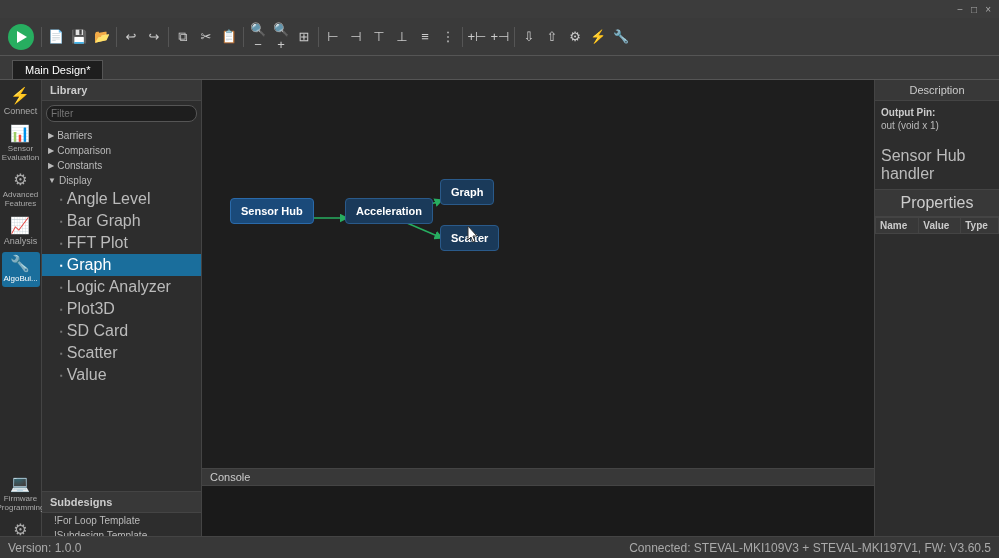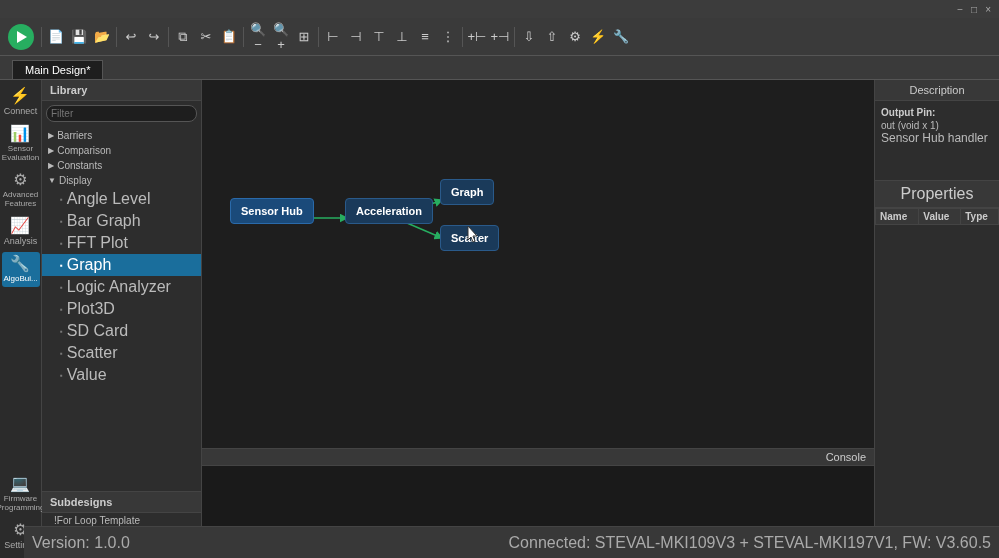--- a/index.html
+++ b/index.html
@@ -50,34 +50,34 @@
     
     #canvas-area { flex: 1; display: flex; flex-direction: column; background: #1e1e1e; }
     #design-canvas { flex: 1; position: relative; overflow: hidden; background: #1e1e1e; }
 
     
     .node { position: absolute; padding: 6px 10px; border-radius: 4px; font-size: 11px; font-weight: bold; cursor: pointer; user-select: none; display: flex; align-items: center; justify-content: center; }
     .node-blue { background: #1a4a7a; border: 1px solid #2a6aaa; color: #fff; }
     .node-dark { background: #1a3a5a; border: 1px solid #2a5a8a; color: #fff; }
 
     
-    #console-area { height: 110px; border-top: 1px solid #444; display: flex; flex-direction: column; text-align: right; }
+    #console-area { height: 90px; border-top: 1px solid #444; display: flex; flex-direction: column; }
     #console-title { padding: 2px 8px; background: #383838; font-size: 11px; color: #ccc; border-bottom: 1px solid #444; }
     #console-content { flex: 1; background: #1a1a1a; padding: 4px; overflow-y: auto; }
 
     
     #right-panel { width: 125px; background: #2d2d2d; border-left: 1px solid #444; display: flex; flex-direction: column; font-size: 10px; }
     #desc-title { padding: 4px 8px; background: #383838; border-bottom: 1px solid #444; font-size: 11px; color: #ccc; text-align: center; }
     #desc-content { padding: 6px; color: #bbb; flex: 0 0 auto; min-height: 80px; border-bottom: 1px solid #444; }
     #props-title { padding: 4px 8px; background: #383838; border-bottom: 1px solid #444; font-size: 16px; color: #ccc; text-align: center; }
     #props-table { width: 100%; border-collapse: collapse; }
     #props-table th { background: #383838; padding: 2px 4px; border: 1px solid #444; font-size: 10px; color: #ccc; text-align: left; }
 
     
-    #status-bar { height: 32px; background: #383838; border-top: 1px solid #444; display: flex; align-items: center; justify-content: space-between; padding: 0 8px; font-size: 16px; color: #aaa; position: fixed; bottom: 0; left: 0; right: 0; margin-left: 24px; }
+    #status-bar { height: 22px; background: #383838; border-top: 1px solid #444; display: flex; align-items: center; justify-content: space-between; padding: 0 8px; font-size: 12px; color: #aaa; position: fixed; bottom: 0; left: 0; right: 0; }
 
     
     #connections-svg { position: absolute; top: 0; left: 0; width: 100%; height: 100%; pointer-events: none; }
 
     
     #run-btn { width: 26px; height: 26px; background: #27ae60; border-radius: 50%; display: flex; align-items: center; justify-content: center; cursor: pointer; margin: 4px; }
     #run-btn-triangle { width: 0; height: 0; border-top: 6px solid transparent; border-bottom: 6px solid transparent; border-left: 10px solid white; margin-left: 2px; }
 
     
     ::-webkit-scrollbar { width: 6px; }
@@ -267,21 +267,21 @@
       <div id="console-title">Console</div>
       <div id="console-content"></div>
     </div>
   </div>
 
   <div id="right-panel">
     <div id="desc-title">Description</div>
     <div id="desc-content">
       <div style="color:#ccc; font-weight:bold; font-size:10px; margin-bottom:2px;">Output Pin:</div>
       <div style="color:#bbb; font-size:10px;">out (void x 1)</div>
-      <div style="color:#bbb; font-size:12px;">Sensor Hub handler</div>
+      <div style="color:#bbb; font-size:16px;margin-top:16px;">Sensor Hub handler</div>
     </div>
     <div id="props-title">Properties</div>
     <table id="props-table">
       <thead>
         <tr>
           <th>Name</th>
           <th>Value</th>
           <th>Type</th>
         </tr>
       </thead>

